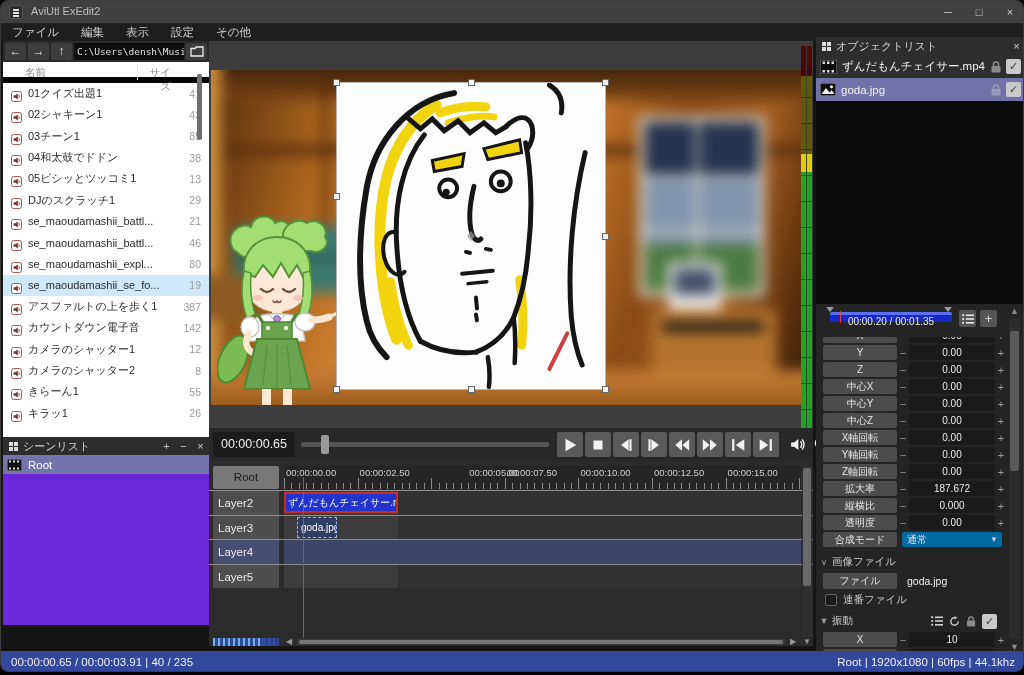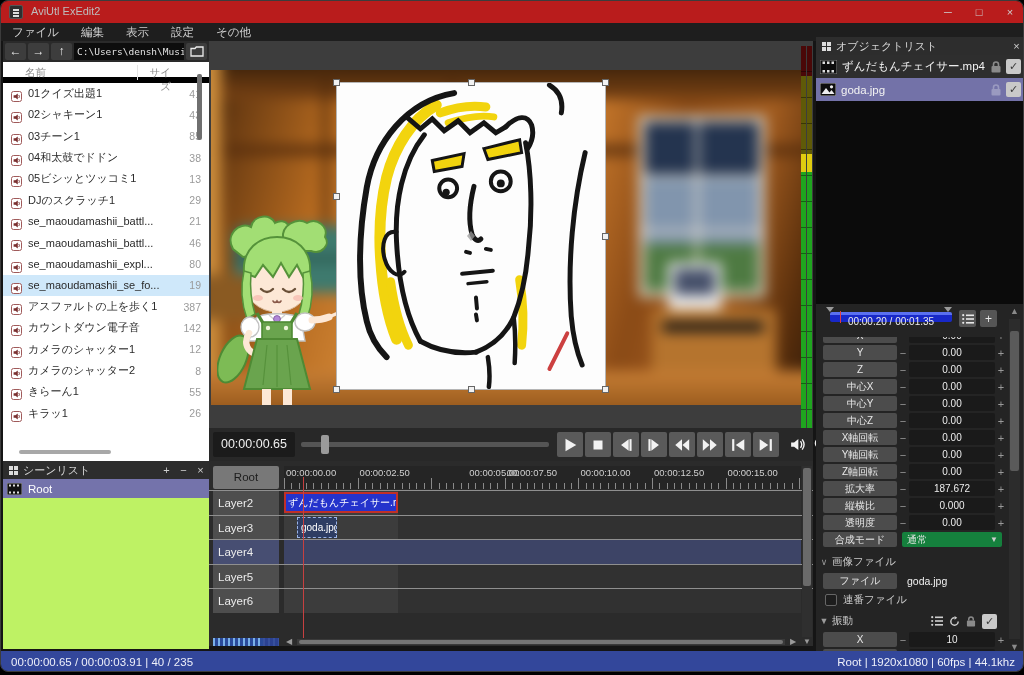--- a/index.html
+++ b/index.html
@@ -3,21 +3,21 @@
 <meta charset="utf-8">
 <style>
   html,body{margin:0;padding:0;background:#000;width:1024px;height:675px;overflow:hidden;
     font-family:"Liberation Sans","DejaVu Sans",sans-serif;}
   *{box-sizing:border-box;}
   #win{position:absolute;left:0;top:0;width:1024px;height:672px;background:#151515;
     border:1px solid #3c3c3c;border-radius:8px;overflow:hidden;}
   .abs{position:absolute;}
 
   
-  #titlebar{left:0;top:0;width:1024px;height:22px;background:#b91c1c;}
+  #titlebar{left:0;top:0;width:1024px;height:22px;background:#404040;}
   #appicon{left:8px;top:4px;width:14px;height:14px;background:#2e2e2e;border:1px solid #555;border-radius:2px;}
   #appicon i{position:absolute;left:3px;top:3px;width:6px;height:2px;background:#ddd;box-shadow:0 3px 0 #ddd,0 6px 0 #ddd;}
   #apptitle{left:30px;top:4px;font-size:11px;color:#bdbdbd;}
   .winbtn{top:0;width:30px;height:22px;color:#cfcfcf;font-size:11px;text-align:center;line-height:22px;}
   #btn-min{right:62px;} #btn-max{right:31px;} #btn-close{right:0;}
   #menubar{left:0;top:22px;width:1024px;height:18px;background:#1e1e1e;display:flex;align-items:center;}
   .menu-item{padding:0 11px;font-size:11.5px;color:#cfcfcf;}
 
   
   #filepanel{left:2px;top:40px;width:206px;height:420px;background:#fff;}
@@ -56,21 +56,21 @@
   
   #transport{left:208px;top:427px;width:604px;height:33px;background:#282828;}
   #timebox{left:4px;top:4px;width:82px;height:25px;background:#1b1b1b;border-radius:2px;color:#f0f0f0;
     font-size:12.5px;text-align:center;line-height:25px;}
   #seektrack{left:92px;top:14px;width:248px;height:5px;background:#555;border-radius:2px;}
   #seekthumb{left:112px;top:7px;width:8px;height:19px;background:#9a9a9a;border-radius:2px;}
   .tbtn{top:4px;width:26px;height:25px;background:#5a5a5a;border-radius:2px;display:flex;align-items:center;justify-content:center;}
   .tflat{top:4px;width:24px;height:25px;display:flex;align-items:center;justify-content:center;}
 
   
-  #scenepanel{left:2px;top:460px;width:206px;height:188px;background:#bef264;}
+  #scenepanel{left:2px;top:436px;width:206px;height:188px;background:#6d28d9;}
   .phead{position:absolute;left:0;top:0;width:100%;height:18px;background:#2d2d2d;display:flex;align-items:center;}
   .ptitle{font-size:11px;color:#d8d8d8;margin-left:5px;}
   .gicon{width:9px;height:9px;margin-left:6px;flex:0 0 auto;}
   .hbtn{width:17px;text-align:center;color:#cfcfcf;font-size:11px;}
   #sceneroot{left:0;top:18px;width:206px;height:19px;background:#7473ab;display:flex;align-items:center;}
   #sceneroot .lbl{font-size:11.5px;color:#fff;margin-left:6px;}
 
   
   #timeline{left:208px;top:460px;width:604px;height:185px;background:#2b2b2b;}
   #rootbtn{left:4px;top:5px;width:66px;height:23px;background:#787878;border-radius:2px;color:#1c1c1c;
@@ -111,21 +111,21 @@
   #trimred{left:24px;top:7px;width:1px;height:12px;background:#e04040;}
   #trimtime{left:14px;top:12px;width:122px;text-align:center;font-size:10px;color:#ececec;}
   .sqbtn{top:6px;width:17px;height:17px;background:#555;border-radius:2px;display:flex;align-items:center;justify-content:center;color:#e8e8e8;font-size:12px;}
   #propflow{left:0;top:33px;width:189px;height:317px;overflow:hidden;}
   .prow{display:flex;align-items:center;height:15px;margin-bottom:2px;}
   .prow .plab{width:74px;height:15px;margin-left:7px;background:#4c4c4c;border-radius:2px;color:#e8e8e8;
     font-size:10px;text-align:center;line-height:15px;flex:0 0 auto;}
   .prow .pminus,.prow .pplus{width:12px;text-align:center;color:#9a9a9a;font-size:11px;flex:0 0 auto;}
   .prow .pval{width:86px;height:15px;background:#1a1a1a;border-radius:2px;color:#ececec;font-size:10px;
     text-align:center;line-height:15px;flex:0 0 auto;}
-  .pdrop{width:100px;height:15px;background:#15803d;border-radius:2px;color:#e8e8e8;font-size:10px;
+  .pdrop{width:100px;height:15px;background:#0369a1;border-radius:2px;color:#e8e8e8;font-size:10px;
     line-height:15px;padding-left:5px;position:relative;flex:0 0 auto;margin-left:5px;}
   .pdrop .dar{position:absolute;right:4px;top:0;font-size:8px;color:#cfcfcf;line-height:15px;}
   .sechead{display:flex;align-items:center;height:14px;margin:8px 0 4px 0;}
   .sechead .chev{width:16px;text-align:center;color:#9a9a9a;font-size:9px;}
   .sechead .sectitle{font-size:10.5px;color:#cccccc;}
   .fbrow{display:flex;align-items:center;height:16px;margin-bottom:4px;}
   .fbrow .plab{width:74px;height:16px;margin-left:7px;background:#4c4c4c;border-radius:2px;color:#e8e8e8;
     font-size:10px;text-align:center;line-height:16px;}
   .fbrow .fnm{font-size:10.5px;color:#f0f0f0;margin-left:10px;}
   .ckrow{display:flex;align-items:center;height:14px;margin-bottom:2px;}
@@ -639,24 +639,20 @@
           <div class="ltrack"></div>
         </div>
         <div class="lrow hl">
           <div class="lname">Layer4</div>
           <div class="ltrack"></div>
         </div>
         <div class="lrow">
           <div class="lname">Layer5</div>
           <div class="ltrack"></div>
         </div>
-        <div class="lrow">
-          <div class="lname">Layer6</div>
-          <div class="ltrack"></div>
-        </div>
       </div>
     <div class="abs" id="clip1">ずんだもんチェイサー.mp4</div>
     <div class="abs" id="clip2">goda.jpg</div>
     <div class="abs" id="playhead"></div>
     <div class="abs" id="zoomgauge">
         <i></i>
       </div>
     <div class="abs sbarrow" style="left:74px;">◀</div>
     <div class="abs" id="tl-hscroll">
         <div id="tl-hthumb"></div>

